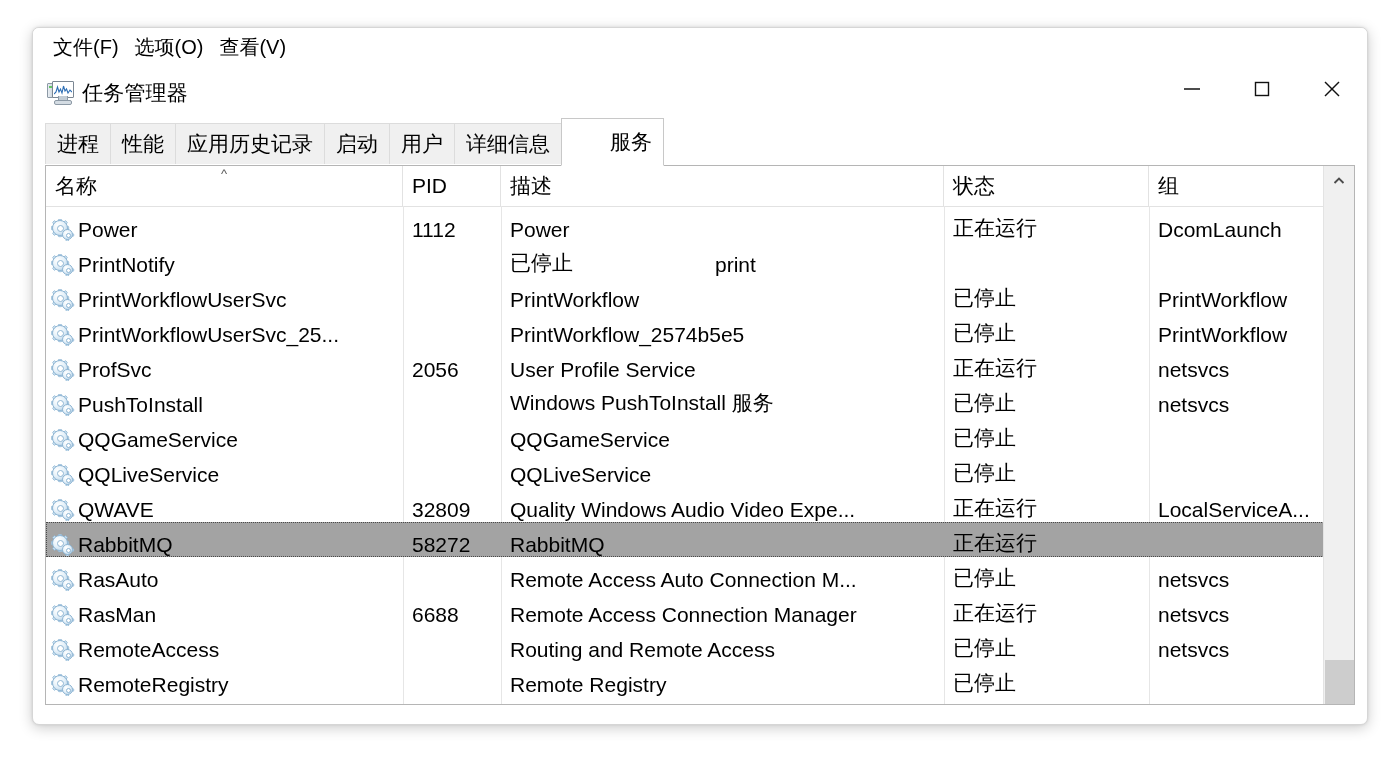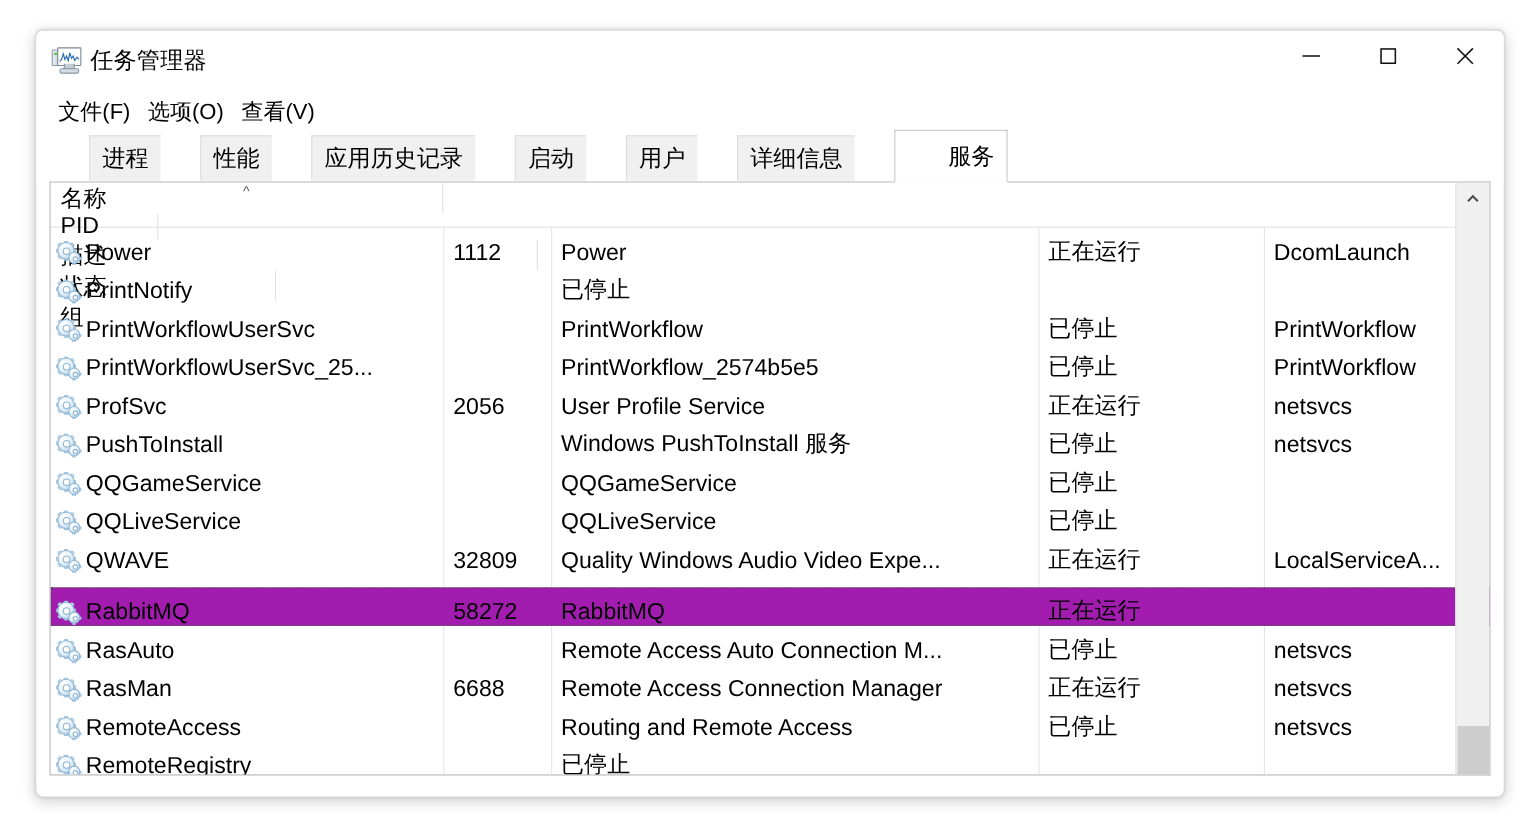--- a/index.html
+++ b/index.html
@@ -145,21 +145,20 @@
     justify-content: center;
     font-size: 21px;
     color: #000000;
     background: #f0f0f0;
     border-left: 1px solid #dcdcdc;
     border-top: 1px solid #dcdcdc;
     border-bottom: 1px solid #dcdcdc;
     box-sizing: border-box;
     white-space: nowrap;
     cursor: default;
-    margin-left: 36px;
   }
   .tab:last-child { border-right: 1px solid #dcdcdc; }
   .tab.active {
     background: #ffffff;
     height: 48px;
     border: 1px solid #c8c8c8;
     border-bottom: 1px solid #ffffff;
     z-index: 3;
     margin-bottom: -1px;
     padding-left: 48px;
@@ -179,21 +178,20 @@
     background: #ffffff;
     box-sizing: border-box;
     overflow: hidden;
   }
   #list-header {
     position: relative;
     display: flex;
     height: 40px;
     background: #ffffff;
     border-bottom: 1px solid #e2e2e2;
-    flex-direction: column;
   }
   .col-head {
     position: relative;
     display: flex;
     align-items: center;
     font-size: 21px;
     color: #000000;
     padding-left: 9px;
     box-sizing: border-box;
     border-right: 1px solid #e2e2e2;
@@ -219,24 +217,23 @@
     position: relative;
   }
   .row {
     display: flex;
     height: 35px;
     align-items: flex-end;
     box-sizing: border-box;
     cursor: default;
   }
   .row.selected {
-    background: #a21caf;
+    background: #a3a3a3;
     outline: 1px dotted #4a4a4a;
     outline-offset: -1px;
-    margin-top: 12px;
   }
   .cell {
     font-size: 21px;
     color: #000000;
     padding-left: 9px;
     box-sizing: border-box;
     white-space: nowrap;
     overflow: hidden;
     display: flex;
     align-items: center;
@@ -324,20 +321,26 @@
     height: 45px;
     background: #cdcdcd;
     cursor: default;
   }
 </style>
 </head>
 <body>
 
 <div id="window">
 
+  <div id="menubar">
+    <div class="menu-item">文件(F)</div>
+    <div class="menu-item">选项(O)</div>
+    <div class="menu-item">查看(V)</div>
+  </div>
+
   <div id="titlebar">
     <div id="app-icon">
       <div class="tower"></div>
       <div class="monitor">
         <svg class="graph" viewBox="0 0 18 13" preserveAspectRatio="none">
           <polyline points="0,11 2,9 3.5,4 5,9 6.5,6 8,10 9.5,3 11,8 12.5,6 14,10 16,7 18,9" fill="none" stroke="#2f6fb5" stroke-width="1.1"></polyline>
         </svg>
       </div>
       <div class="stand"></div>
       <div class="base"></div>
@@ -355,26 +358,20 @@
           <rect x="5.5" y="5.5" width="13" height="13" fill="none" stroke="#111" stroke-width="1.4"></rect>
         </svg>
       </div>
       <div class="wctl" id="btn-close">
         <svg width="24" height="24" viewBox="0 0 24 24">
           <line x1="5" y1="5" x2="19" y2="19" stroke="#111" stroke-width="1.4"></line>
           <line x1="19" y1="5" x2="5" y2="19" stroke="#111" stroke-width="1.4"></line>
         </svg>
       </div>
     </div>
-  </div>
-
-  <div id="menubar">
-    <div class="menu-item">文件(F)</div>
-    <div class="menu-item">选项(O)</div>
-    <div class="menu-item">查看(V)</div>
   </div>
 
   <div id="tabstrip">
     <div class="tab">进程</div>
     <div class="tab">性能</div>
     <div class="tab">应用历史记录</div>
     <div class="tab">启动</div>
     <div class="tab">用户</div>
     <div class="tab">详细信息</div>
     <div class="tab active">服务</div>
@@ -456,20 +453,21 @@
                   <rect x="20.5" y="14.8" width="2.2" height="2.4" rx="0.5"></rect>
                 </g>
               </svg>
               <span class="gear big"></span>
               <span class="gear small"></span>
             </span>
             <span>PrintNotify</span>
           </div>
           <div class="cell c-pid"></div>
           <div class="cell c-state">已停止</div>
+          <div class="cell c-group">print</div>
         </div>
         <div class="row">
           <div class="cell c-name">
             <span class="svc-icon">
               <svg class="gear-teeth" viewBox="0 0 24 22">
                 <g fill="#cfe4f2" stroke="#8fb6d4" stroke-width="0.8">
                   <rect x="7.4" y="0.3" width="3.2" height="3" rx="0.6"></rect>
                   <rect x="7.4" y="14.7" width="3.2" height="3" rx="0.6"></rect>
                   <rect x="0.3" y="7.4" width="3" height="3.2" rx="0.6"></rect>
                   <rect x="14.7" y="7.4" width="3" height="3.2" rx="0.6"></rect>
@@ -801,20 +799,21 @@
                   <rect x="9.9" y="14.8" width="2.2" height="2.4" rx="0.5"></rect>
                   <rect x="20.5" y="14.8" width="2.2" height="2.4" rx="0.5"></rect>
                 </g>
               </svg>
               <span class="gear big"></span>
               <span class="gear small"></span>
             </span>
             <span>RemoteRegistry</span>
           </div>
           <div class="cell c-pid"></div>
+          <div class="cell c-desc">Remote Registry</div>
           <div class="cell c-state">已停止</div>
         </div>
       </div>
 
     <div id="vscroll">
       <div id="scroll-up">
         <svg width="16" height="16" viewBox="0 0 16 16">
           <polyline points="3.5,10 8,5.5 12.5,10" fill="none" stroke="#4d4d4d" stroke-width="1.9"></polyline>
         </svg>
       </div>

